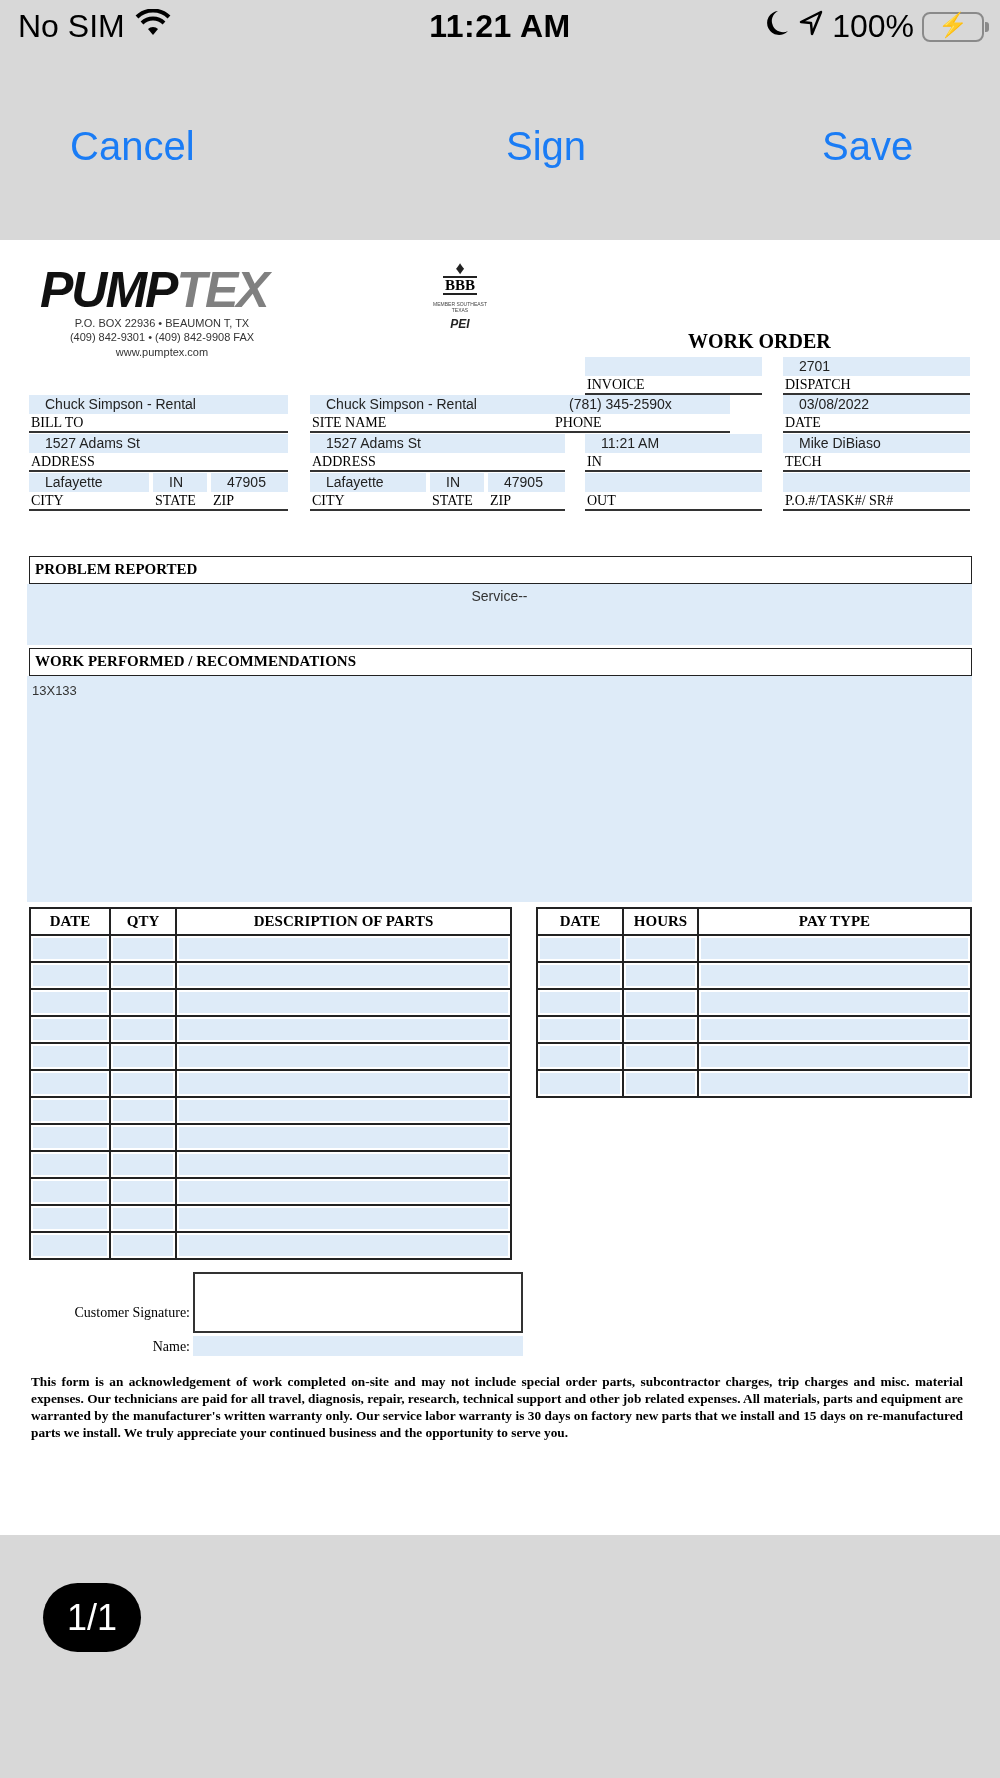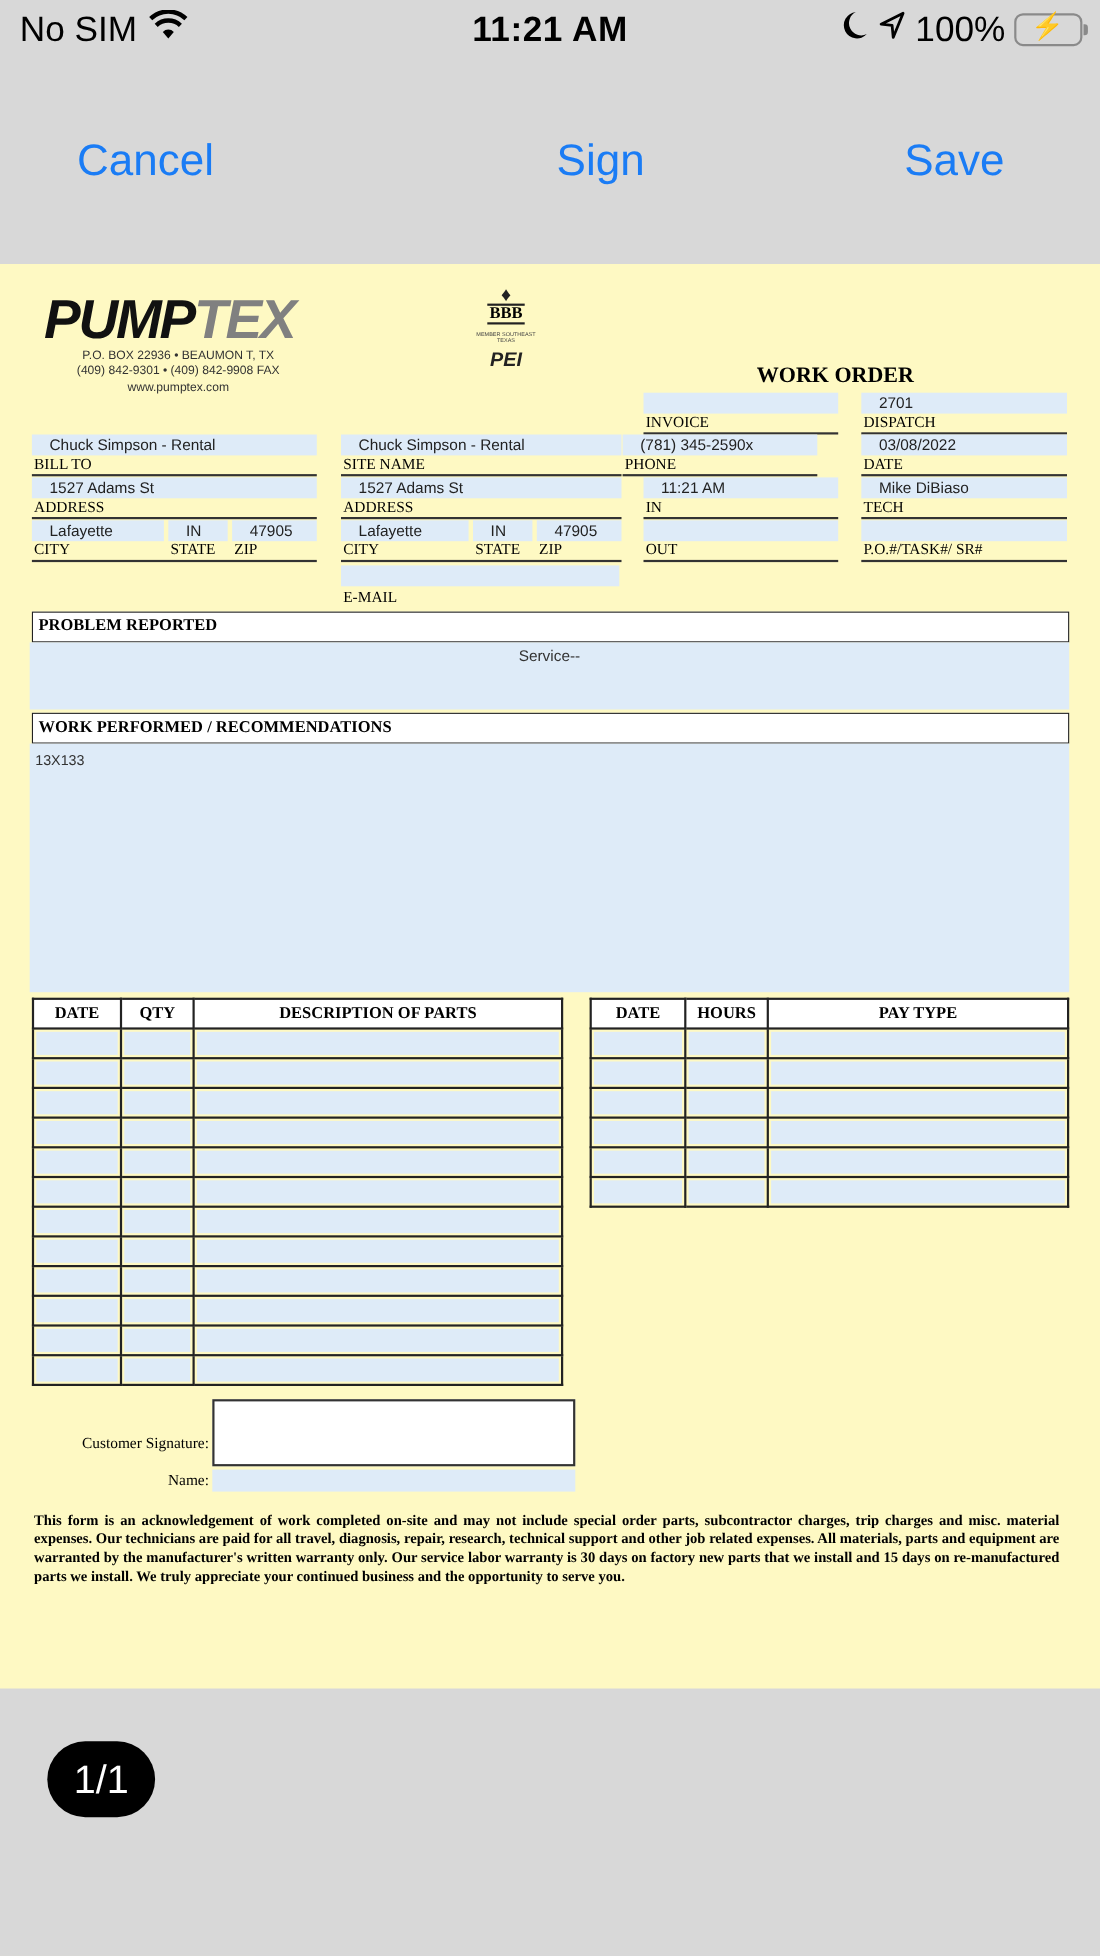--- a/index.html
+++ b/index.html
@@ -16,33 +16,33 @@
   .battery .bolt { position: absolute; left: 0; right: 0; top: -4px; text-align: center; font-size: 24px; color: #111; line-height: 30px; }
   .battery:after { content: ""; position: absolute; right: -7px; top: 8px; width: 4px; height: 10px; background: #8a8a8a; border-radius: 0 3px 3px 0; }
 
   
   .nav-btn { position: absolute; top: 124px; font-size: 40px; color: #1a7cf5; background: none; border: none; cursor: pointer; font-family: "Liberation Sans", sans-serif; }
   #btn-cancel { left: 70px; }
   #btn-sign { left: 506px; }
   #btn-save { left: 822px; }
 
   
-  .page { position: absolute; left: 0; top: 240px; width: 1000px; height: 1295px; background: #fef9c3; }
+  .page { position: absolute; left: 0; top: 240px; width: 1000px; height: 1295px; background: #ffffff; }
 
   .logo { position: absolute; left: 40px; top: 25px; width: 260px; height: 90px; }
   .logo .mark { position: absolute; left: 0; top: 0; font-family: "Liberation Sans", sans-serif; font-weight: bold; font-style: italic; font-size: 50px; letter-spacing: -2px; line-height: 50px; }
   .logo .mark .p1 { color: #111; }
   .logo .mark .p2 { color: #808080; }
   .logo .addr { position: absolute; left: 0; width: 244px; text-align: center; font-size: 11px; color: #333; line-height: 14px; }
 
   .bbb { position: absolute; left: 430px; top: 20px; width: 60px; text-align: center; }
   .bbb .torch { font-size: 18px; line-height: 16px; color: #222; }
   .bbb .bbbtxt { font-family: "Liberation Serif", serif; font-weight: bold; font-size: 15px; line-height: 15px; border-top: 2px solid #222; border-bottom: 2px solid #222; display: inline-block; padding: 0 2px; }
   .bbb .member { font-size: 5px; line-height: 6px; color: #444; margin-top: 6px; }
-  .bbb .pei { font-weight: bold; font-style: italic; font-size: 18px; margin-top: 4px; color: #222; }
+  .bbb .pei { font-weight: bold; font-style: italic; font-size: 12px; margin-top: 4px; color: #222; }
 
   .wo-title { position: absolute; left: 688px; top: 58px; font-family: "Liberation Serif", serif; font-weight: bold; font-size: 20px; margin-top: 32px; }
 
   
   .fld { position: absolute; }
   .fld .val { height: 19px; background: #deebf8; font-size: 14px; line-height: 19px; padding-left: 16px; color: #222; white-space: nowrap; overflow: hidden; }
   .fld .lbl { font-family: "Liberation Serif", serif; font-size: 14px; line-height: 18px; height: 19px; border-bottom: 2px solid #333; padding-left: 2px; }
   .fld .lbl.noline { border-bottom: none; }
 
   .sec-head { position: absolute; left: 29px; width: 943px; height: 28px; border: 1.5px solid #222; font-family: "Liberation Serif", serif; font-weight: bold; font-size: 15px; line-height: 25px; padding-left: 5px; background: #fff; }
@@ -148,34 +148,30 @@
       <div class="val" style="width:116px">Lafayette</div>
       <div class="val" style="width:54px">IN</div>
       <div class="val" style="flex:1">47905</div>
     </div>
     <div class="lbl" style="display:flex;">
       <span style="width:120px">CITY</span>
       <span style="width:58px">STATE</span>
       <span>ZIP</span>
     </div>
   </div>
-  <div class="fld" style="left:310px; top:274px; width:253px;">
-    <div class="val"></div>
-    <div class="lbl noline" style="margin-top:2px">E-MAIL</div>
-  </div>
 
   <div class="fld" style="left:585px; top:117px; width:177px;">
     <div class="val"></div>
     <div class="lbl">INVOICE</div>
   </div>
   <div class="fld" style="left:783px; top:117px; width:187px;">
     <div class="val">2701</div>
     <div class="lbl">DISPATCH</div>
   </div>
-  <div class="fld" style="left:566px; top:155px; width:177px;">
+  <div class="fld" style="left:553px; top:155px; width:177px;">
     <div class="val">(781) 345-2590x</div>
     <div class="lbl">PHONE</div>
   </div>
   <div class="fld" style="left:783px; top:155px; width:187px;">
     <div class="val">03/08/2022</div>
     <div class="lbl">DATE</div>
   </div>
   <div class="fld" style="left:585px; top:194px; width:177px;">
     <div class="val">11:21 AM</div>
     <div class="lbl">IN</div>

